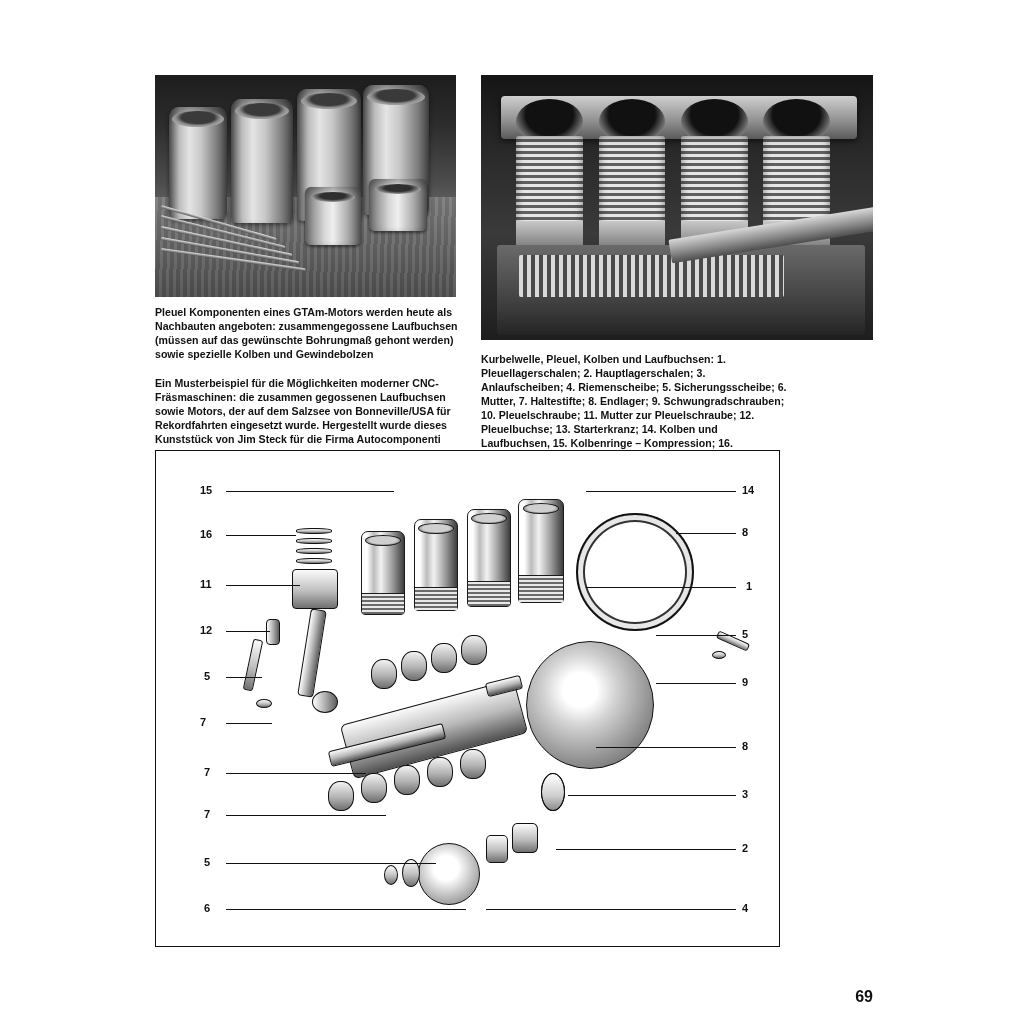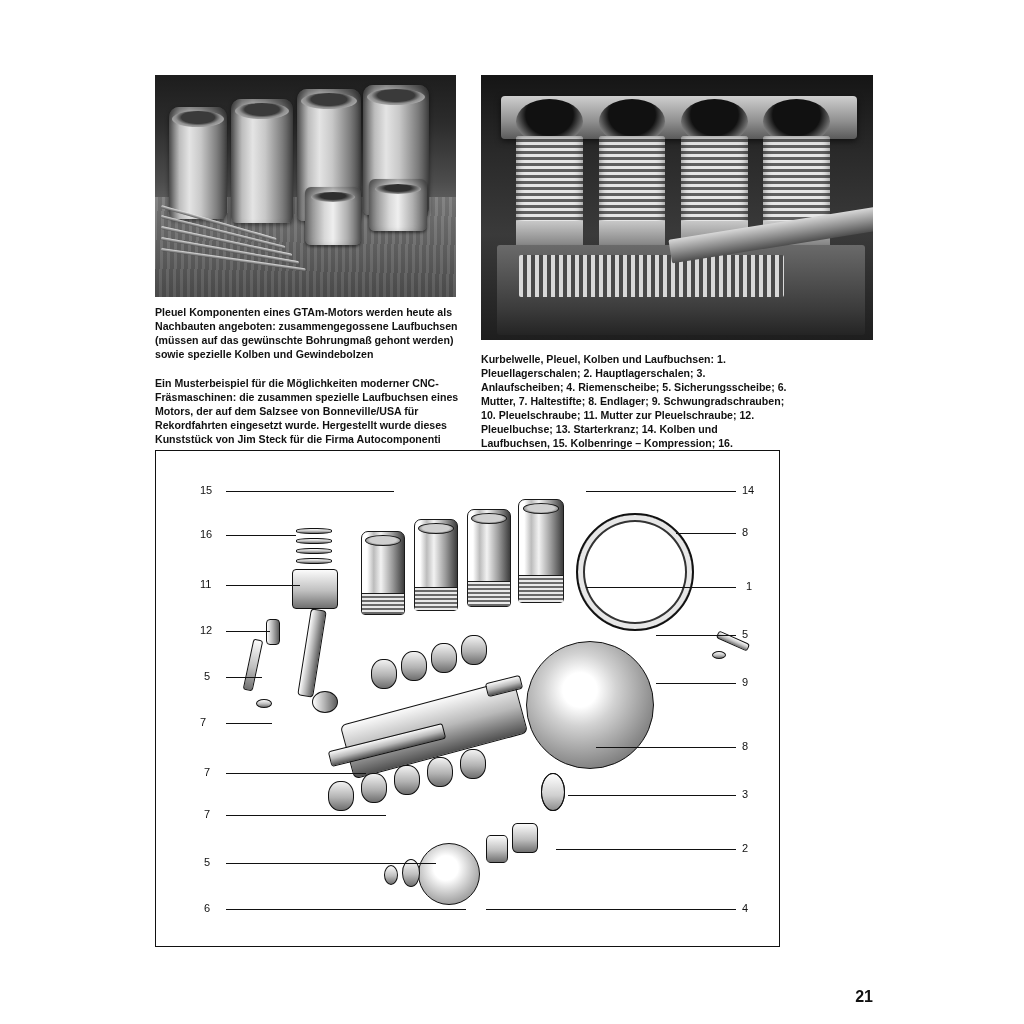--- a/index.html
+++ b/index.html
@@ -153,21 +153,21 @@
     border: 1px solid #111;
     background: #fff;
     overflow: hidden;
   }
   .fig-inner {
     position:absolute; inset: 0;
   }
   .callout-num {
     position: absolute;
     font-size: 11px;
-    font-weight: normal;
+    font-weight: bold;
     color: #111;
   }
   .lead {
     position: absolute;
     height: 1px;
     background: #111;
     transform-origin: left center;
   }
 
   
@@ -293,21 +293,21 @@
     <div class="finned" style="left:9%;"></div>
     <div class="finned" style="left:30%;"></div>
     <div class="finned" style="left:51%;"></div>
     <div class="finned" style="left:72%;"></div>
 
     <div class="crankcase"></div>
     <div class="bar-diag"></div>
   </div>
 
   <div class="caption" id="caption-left">Pleuel Komponenten eines GTAm-Motors werden heute als Nachbauten angeboten: zusammengegossene Laufbuchsen (müssen auf das gewünschte Bohrungmaß gehont werden) sowie spezielle Kolben und Gewindebolzen</div>
-  <div class="caption" id="caption-body">Ein Musterbeispiel für die Möglichkeiten moderner CNC-Fräsmaschinen: die zusammen spezielle Laufbuchsen eines Motors, der auf dem Salzsee von Bonneville/USA für Rekordfahrten eingesetzt wurde. Hergestellt wurde dieses Kunststück von Jim Steck für die Firma Autocomponenti</div>
+  <div class="caption" id="caption-body">Ein Musterbeispiel für die Möglichkeiten moderner CNC-Fräsmaschinen: die zusammen gegossenen Laufbuchsen sowie Motors, der auf dem Salzsee von Bonneville/USA für Rekordfahrten eingesetzt wurde. Hergestellt wurde dieses Kunststück von Jim Steck für die Firma Autocomponenti</div>
   <div class="caption" id="caption-right">Kurbelwelle, Pleuel, Kolben und Laufbuchsen: 1. Pleuellagerschalen; 2. Hauptlagerschalen; 3. Anlaufscheiben; 4. Riemenscheibe; 5. Sicherungsscheibe; 6. Mutter, 7. Haltestifte; 8. Endlager; 9. Schwungradschrauben; 10. Pleuelschraube; 11. Mutter zur Pleuelschraube; 12. Pleuelbuchse; 13. Starterkranz; 14. Kolben und Laufbuchsen, 15. Kolbenringe – Kompression; 16. Ölabstreifringe</div>
 
   <div class="figure">
     <div class="fig-inner">
 
       <div class="cyl" style="left:205px; top:80px;  width:44px; height:84px;">
           <div class="band"></div>
         </div>
       <div class="cyl" style="left:258px; top:68px;  width:44px; height:92px;">
           <div class="band"></div>
@@ -399,15 +399,15 @@
       <div class="callout-num" style="left:586px; top:177px;">5</div>
       <div class="callout-num" style="left:586px; top:225px;">9</div>
       <div class="callout-num" style="left:586px; top:289px;">8</div>
       <div class="callout-num" style="left:586px; top:337px;">3</div>
       <div class="callout-num" style="left:586px; top:391px;">2</div>
       <div class="callout-num" style="left:586px; top:451px;">4</div>
 
     </div>
   </div>
 
-  <div class="page-number">21</div>
+  <div class="page-number">69</div>
 
 </div>
 
 </body></html>

